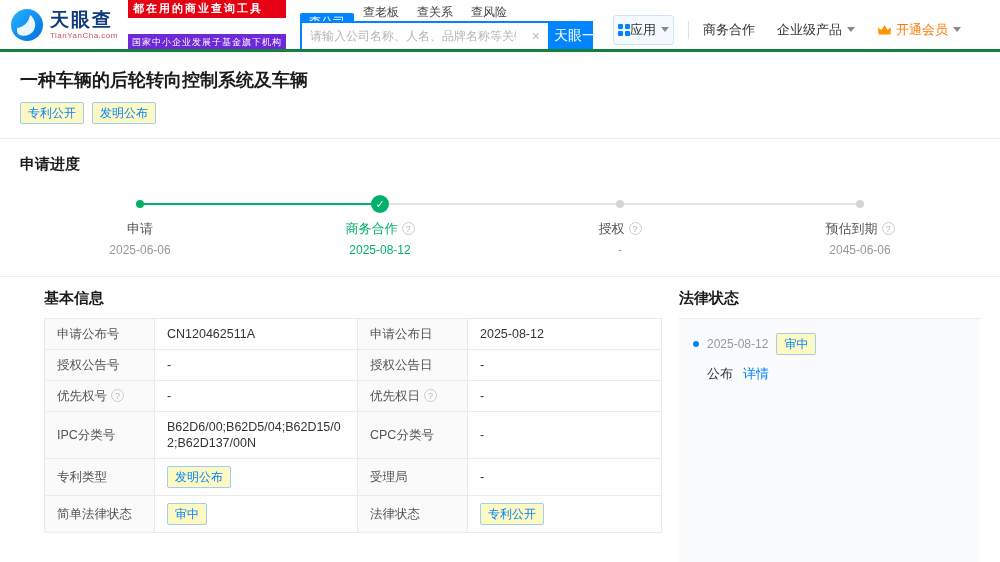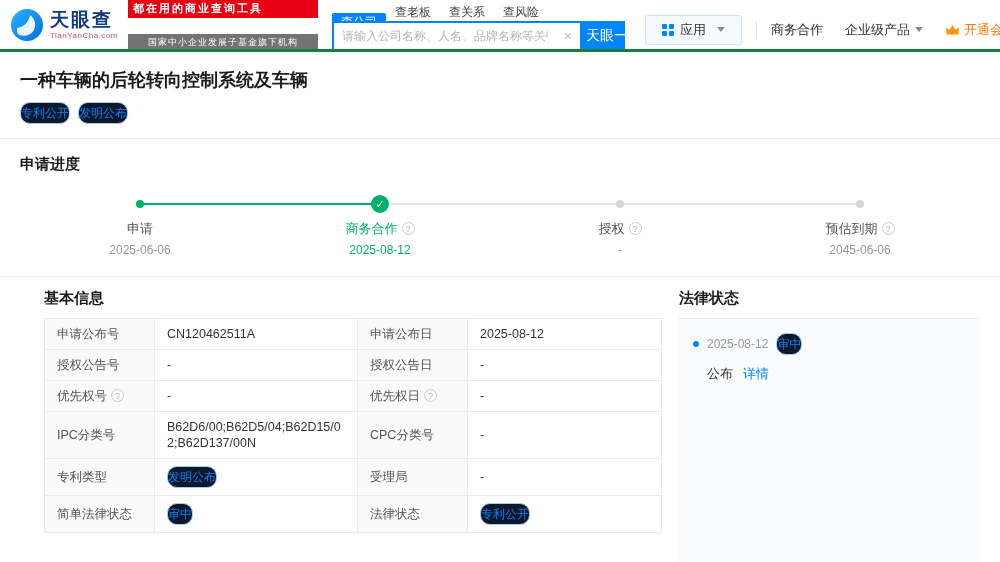--- a/index.html
+++ b/index.html
@@ -14,48 +14,48 @@
     height: 52px; flex: 0 0 52px; display: flex; align-items: center;
     padding-left: 10px; border-bottom: 3px solid #15803d;
     box-shadow: 0 1px 3px rgba(0,0,0,.05); white-space: nowrap; overflow: hidden;
   }
   .logo { display: flex; align-items: center; gap: 6px; cursor: pointer; }
   .logo-text { display: flex; flex-direction: column; line-height: 1; }
   .brand { font-size: 19px; font-weight: bold; color: #0f3a7d; letter-spacing: 2px; }
   .domain { font-size: 8px; color: #c9534f; margin-top: 3px; letter-spacing: .5px; }
   .banner { margin-left: 10px; display: flex; flex-direction: column; gap: 16px; }
   .banner-line1 { background: #e60012; color: #fff; font-size: 11px; font-weight: bold; padding: 2px 5px; letter-spacing: 2px; }
-  .banner-line2 { background: #737373; color: #fff; font-size: 9px; padding: 2px 20px; letter-spacing: 1px; }
+  .banner-line2 { background: #6d28d9; color: #fff; font-size: 9px; padding: 2px 4px; letter-spacing: 1px; }
 
   .search-area { margin-left: 14px; display: flex; flex-direction: column; align-self: flex-start; padding-top: 3px; }
   .search-tabs { display: flex; align-items: center; height: 18px; }
   .stab { font-size: 12px; color: #444; padding: 1px 9px; cursor: pointer; }
   .stab.active { background: #0084ff; color: #fff; border-radius: 2px 2px 0 0; margin-top: 20px; }
   .search-row { display: flex; height: 30px; }
   .search-box { display: flex; align-items: center; width: 248px; border: 2px solid #0084ff; border-right: none; background: #fff; }
   .search-box input { flex: 1; border: none; outline: none; font-size: 12px; padding: 0 8px; color: #333; min-width: 0; font-family: inherit; }
   .search-box input::placeholder { color: #b5b5b5; }
   .clear { color: #bbb; font-size: 14px; padding: 0 8px; cursor: pointer; }
   .search-btn { width: 45px; background: #0084ff; color: #fff; border: none; font-size: 14px; cursor: pointer; font-family: inherit; }
 
-  .apps { margin: 10px 0 0 20px; display: flex; align-items: center; gap: 6px; border: 1px solid #cfe3f9; background: #f4faff; border-radius: 3px; padding: 5px 16px; cursor: pointer; font-size: 13px; color: #333; }
+  .apps { margin: 10px 0 0 20px; display: flex; align-items: center; border: 1px solid #cfe3f9; background: #f4faff; border-radius: 3px; padding: 5px 4px; cursor: pointer; font-size: 13px; color: #333; }
   .grid-icon { display: grid; grid-template-columns: 5px 5px; grid-gap: 2px; }
   .grid-icon i { width: 5px; height: 5px; background: #0084ff; border-radius: 1px; }
   .caret { width: 0; height: 0; border-left: 4px solid transparent; border-right: 4px solid transparent; border-top: 5px solid #8a8a8a; display: inline-block; margin-left: 5px; }
   .vdiv { width: 1px; height: 18px; background: #e3e3e3; margin: 10px 14px 0; flex: 0 0 1px; }
   .topnav { display: flex; align-items: center; gap: 22px; margin-top: 10px; font-size: 13px; color: #333; }
   .nav-item { cursor: pointer; display: flex; align-items: center; }
   .vip { color: #ff7a00; }
   .vip svg { margin-right: 4px; }
 
   
   .title-sec { padding: 16px 20px 14px; border-bottom: 1px solid #ececec; }
   h1 { margin: 0; font-size: 18px; font-weight: bold; color: #1c1c1c; }
   .tags { margin-top: 10px; display: flex; gap: 8px; }
-  .badge { display: inline-block; color: #0084ff; background: #0f172a; border: 1px solid #9ecdf7; border-radius: 10px; padding: 2px 0; font-size: 12px; line-height: 16px; cursor: pointer; }
+  .badge { display: inline-block; color: #0084ff; background: #fef9c3; border: 1px solid #9ecdf7; border-radius: 2px; padding: 2px 7px; font-size: 12px; line-height: 16px; cursor: pointer; }
 
   
   h2 { margin: 0; font-size: 15px; font-weight: bold; color: #1c1c1c; }
   .progress-sec { padding: 16px 20px; border-bottom: 1px solid #ececec; }
   .timeline { position: relative; height: 66px; margin-top: 20px; }
   .tl-line { position: absolute; top: 9px; left: 12.5%; width: 75%; height: 2px; background: #e4e4e4; }
   .tl-line.done { width: 25%; background: #00b269; }
   .step { position: absolute; top: 0; width: 25%; text-align: center; }
   .s1 { left: 0; } .s2 { left: 25%; } .s3 { left: 50%; } .s4 { left: 75%; }
   .dotwrap { height: 20px; display: flex; align-items: center; justify-content: center; }

